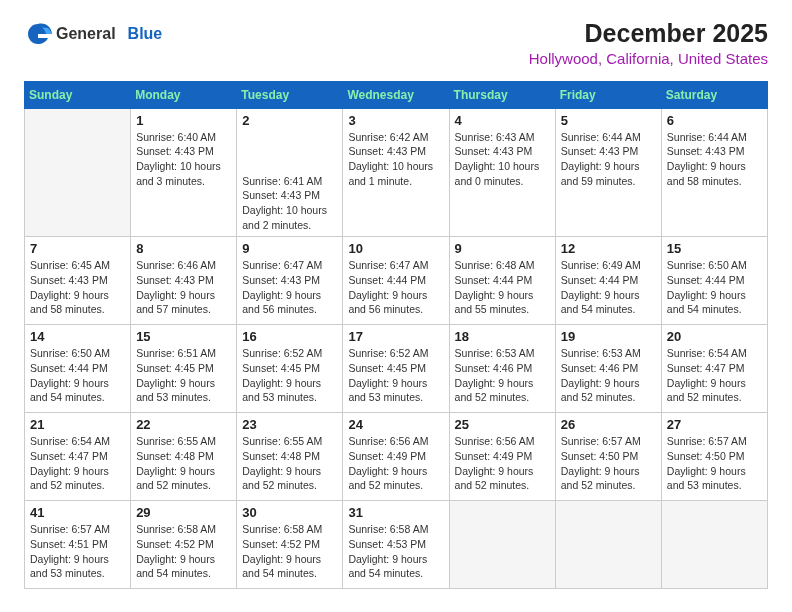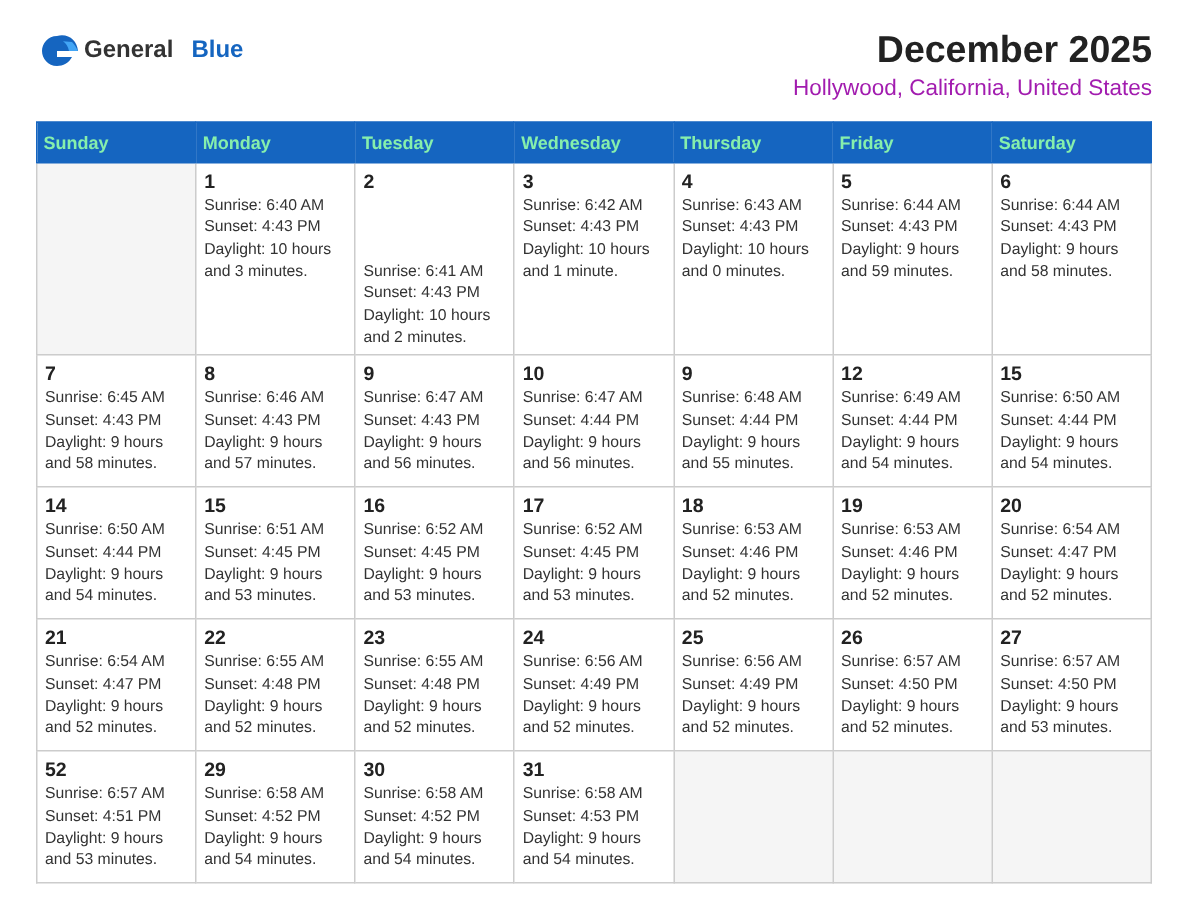--- a/index.html
+++ b/index.html
@@ -331,21 +331,21 @@
           <td>
             <span class="day-num">27</span>
             <div class="day-info" style="white-space: pre-line;">Sunrise: 6:57 AM
 Sunset: 4:50 PM
 Daylight: 9 hours
 and 53 minutes.</div>
           </td>
         </tr>
         <tr class="week-row">
           <td>
-            <span class="day-num">52</span>
+            <span class="day-num">41</span>
             <div class="day-info" style="white-space: pre-line;">Sunrise: 6:57 AM
 Sunset: 4:51 PM
 Daylight: 9 hours
 and 53 minutes.</div>
           </td>
           <td>
             <span class="day-num">29</span>
             <div class="day-info" style="white-space: pre-line;">Sunrise: 6:58 AM
 Sunset: 4:52 PM
 Daylight: 9 hours

